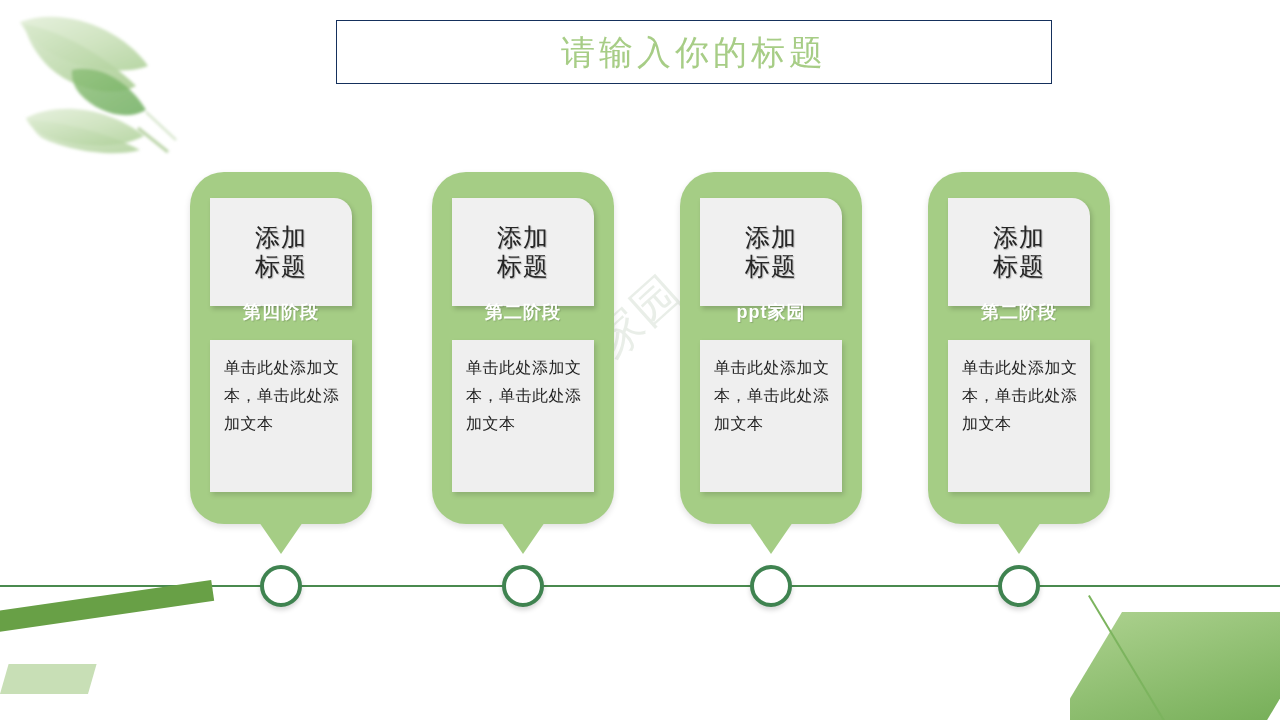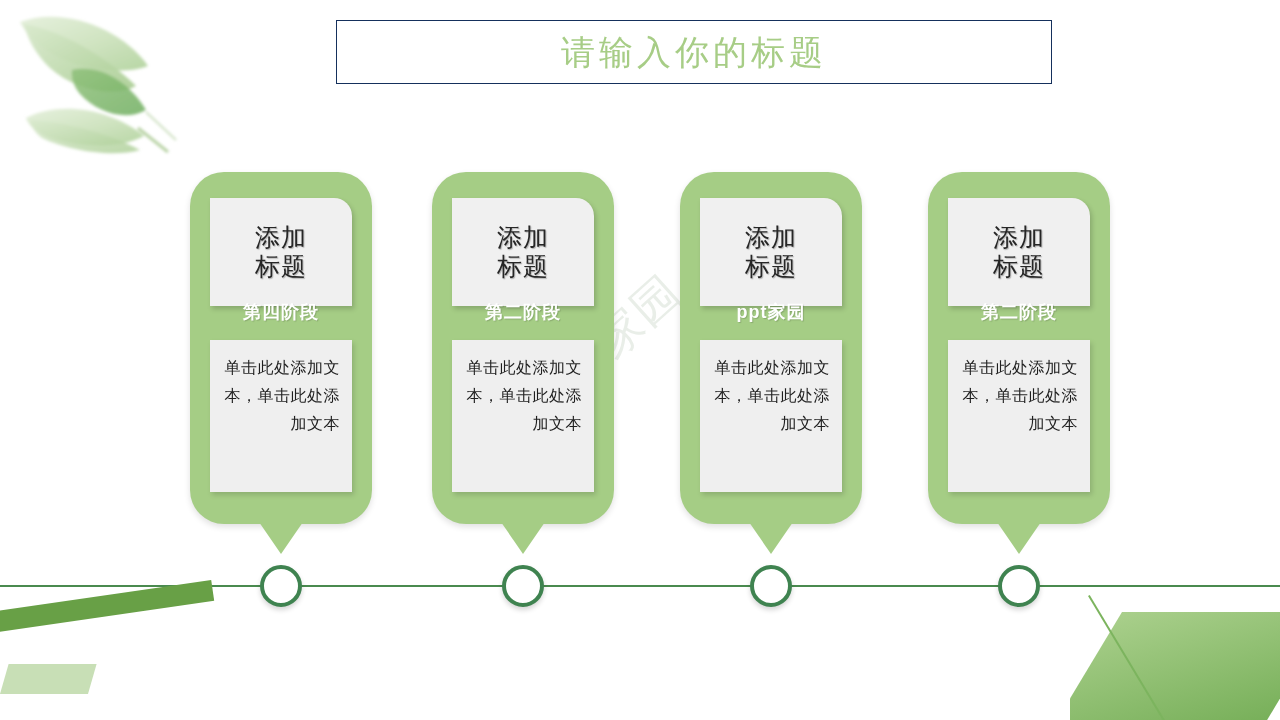--- a/index.html
+++ b/index.html
@@ -159,21 +159,21 @@
     background: #efefef;
     box-shadow: 2px 3px 5px rgba(0,0,0,0.15);
     padding: 14px 12px 0 14px;
     box-sizing: border-box;
   }
   .card-body-text {
     color: #1f1f1f;
     font-size: 16px;
     line-height: 1.75;
     letter-spacing: 0.5px;
-    text-align: right;
+    text-align: left;
   }
 
   
   .deco-bl-light {
     position: absolute;
     left: 0;
     top: 664px;
     width: 88px;
     height: 30px;
     background: #c8dfb6;

